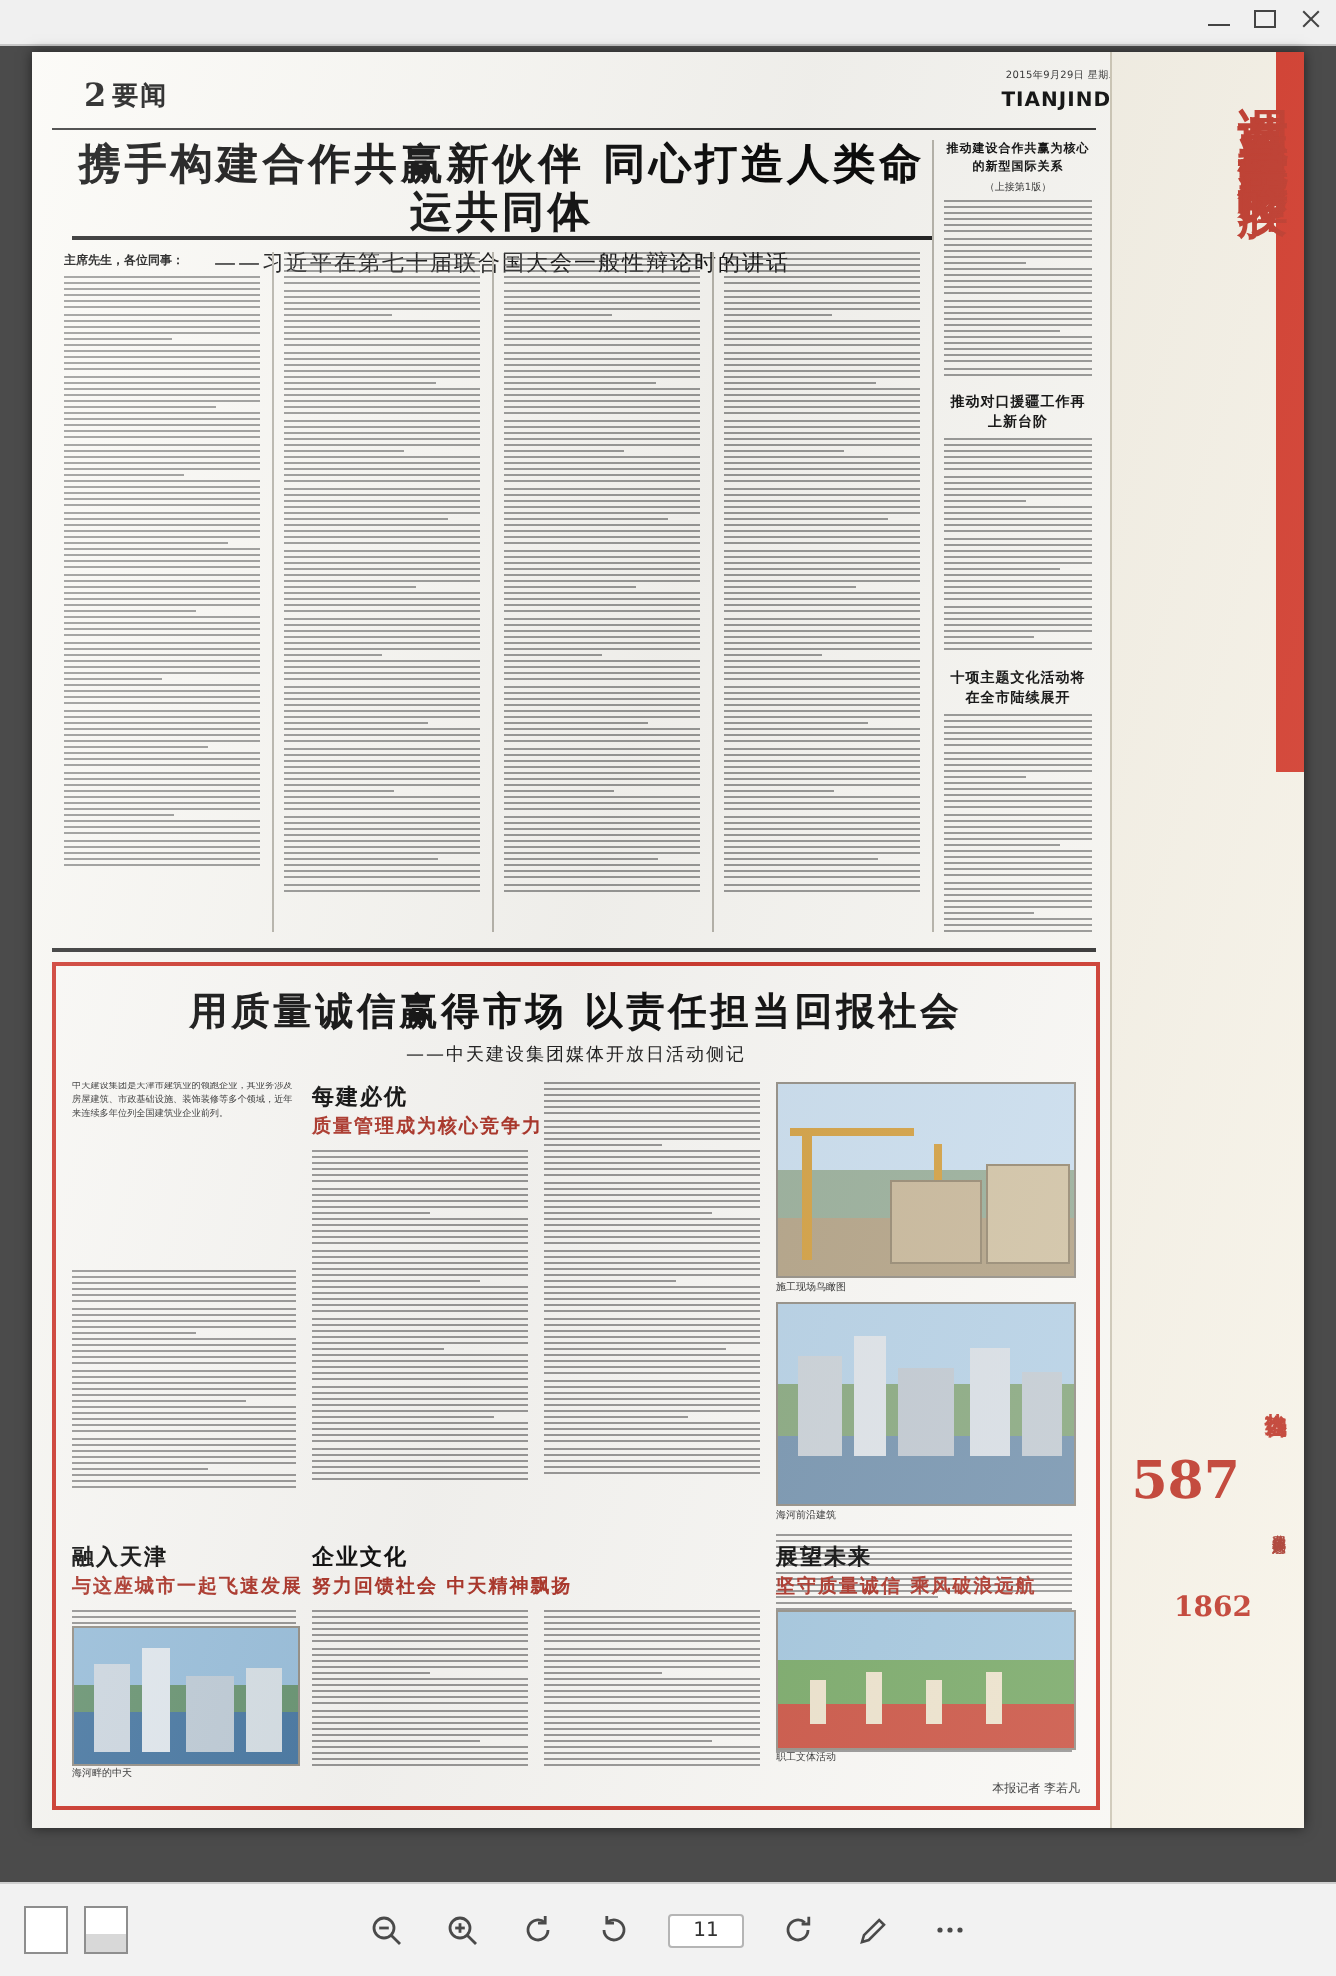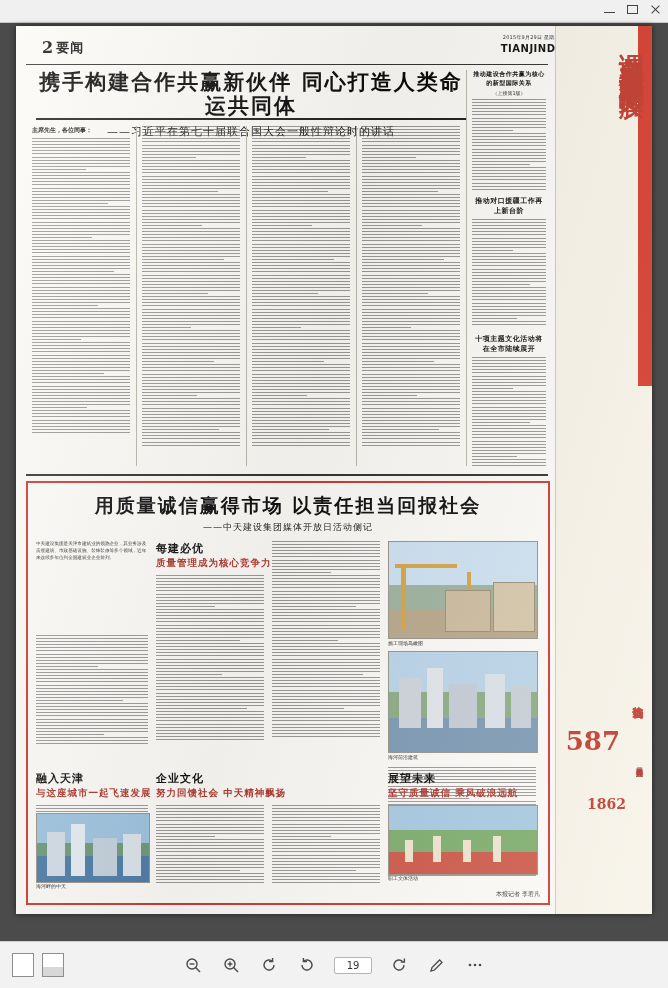--- a/index.html
+++ b/index.html
@@ -1053,21 +1053,21 @@
             <path d="M13 8a5 5 0 1 1-1.6-3.7" fill="none" stroke="#4a4a4a" stroke-width="1.4"></path>
             <polyline points="11.6,1 11.6,4.6 8,4.6" fill="none" stroke="#4a4a4a" stroke-width="1.4"></polyline>
           </svg>
       </span>
       <span class="tb-btn">
         <svg width="16" height="16" viewBox="0 0 16 16">
             <path d="M3 8a5 5 0 1 0 1.6-3.7" fill="none" stroke="#4a4a4a" stroke-width="1.4"></path>
             <polyline points="4.4,1 4.4,4.6 8,4.6" fill="none" stroke="#4a4a4a" stroke-width="1.4"></polyline>
           </svg>
       </span>
-      <span class="tb-zoom">19</span>
+      <span class="tb-zoom">11</span>
       <span class="tb-btn">
         <svg width="16" height="16" viewBox="0 0 16 16">
             <path d="M13 8a5 5 0 1 1-1.6-3.7" fill="none" stroke="#4a4a4a" stroke-width="1.4"></path>
             <polyline points="13.4,1.4 13.4,5 9.8,5" fill="none" stroke="#4a4a4a" stroke-width="1.4"></polyline>
           </svg>
       </span>
       <span class="tb-btn">
         <svg width="16" height="16" viewBox="0 0 16 16">
             <path d="M2 14l1-3.4L10.6 3 13 5.4 5.4 13 2 14z" fill="none" stroke="#4a4a4a" stroke-width="1.3"></path>
           </svg>

